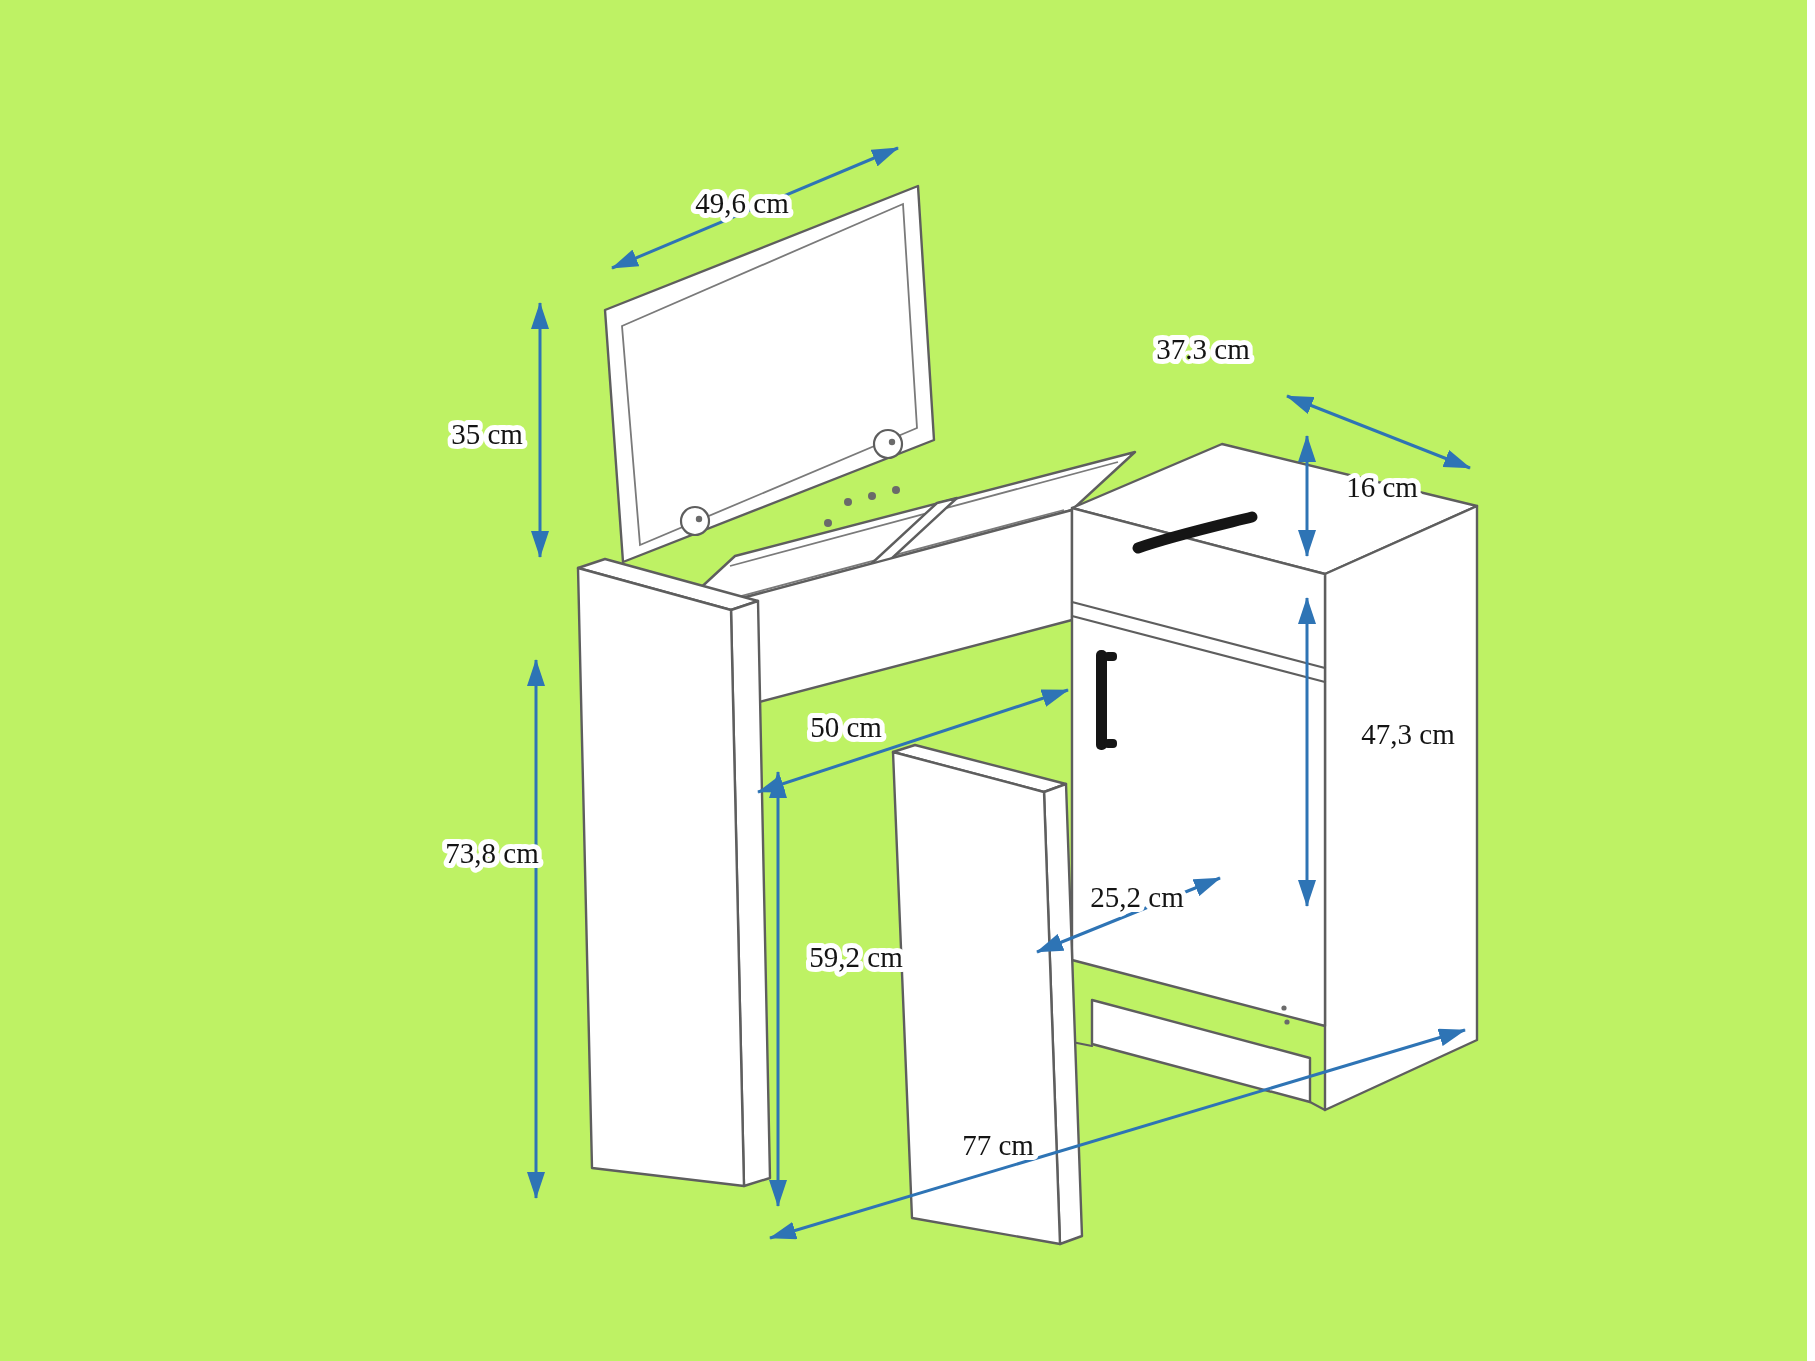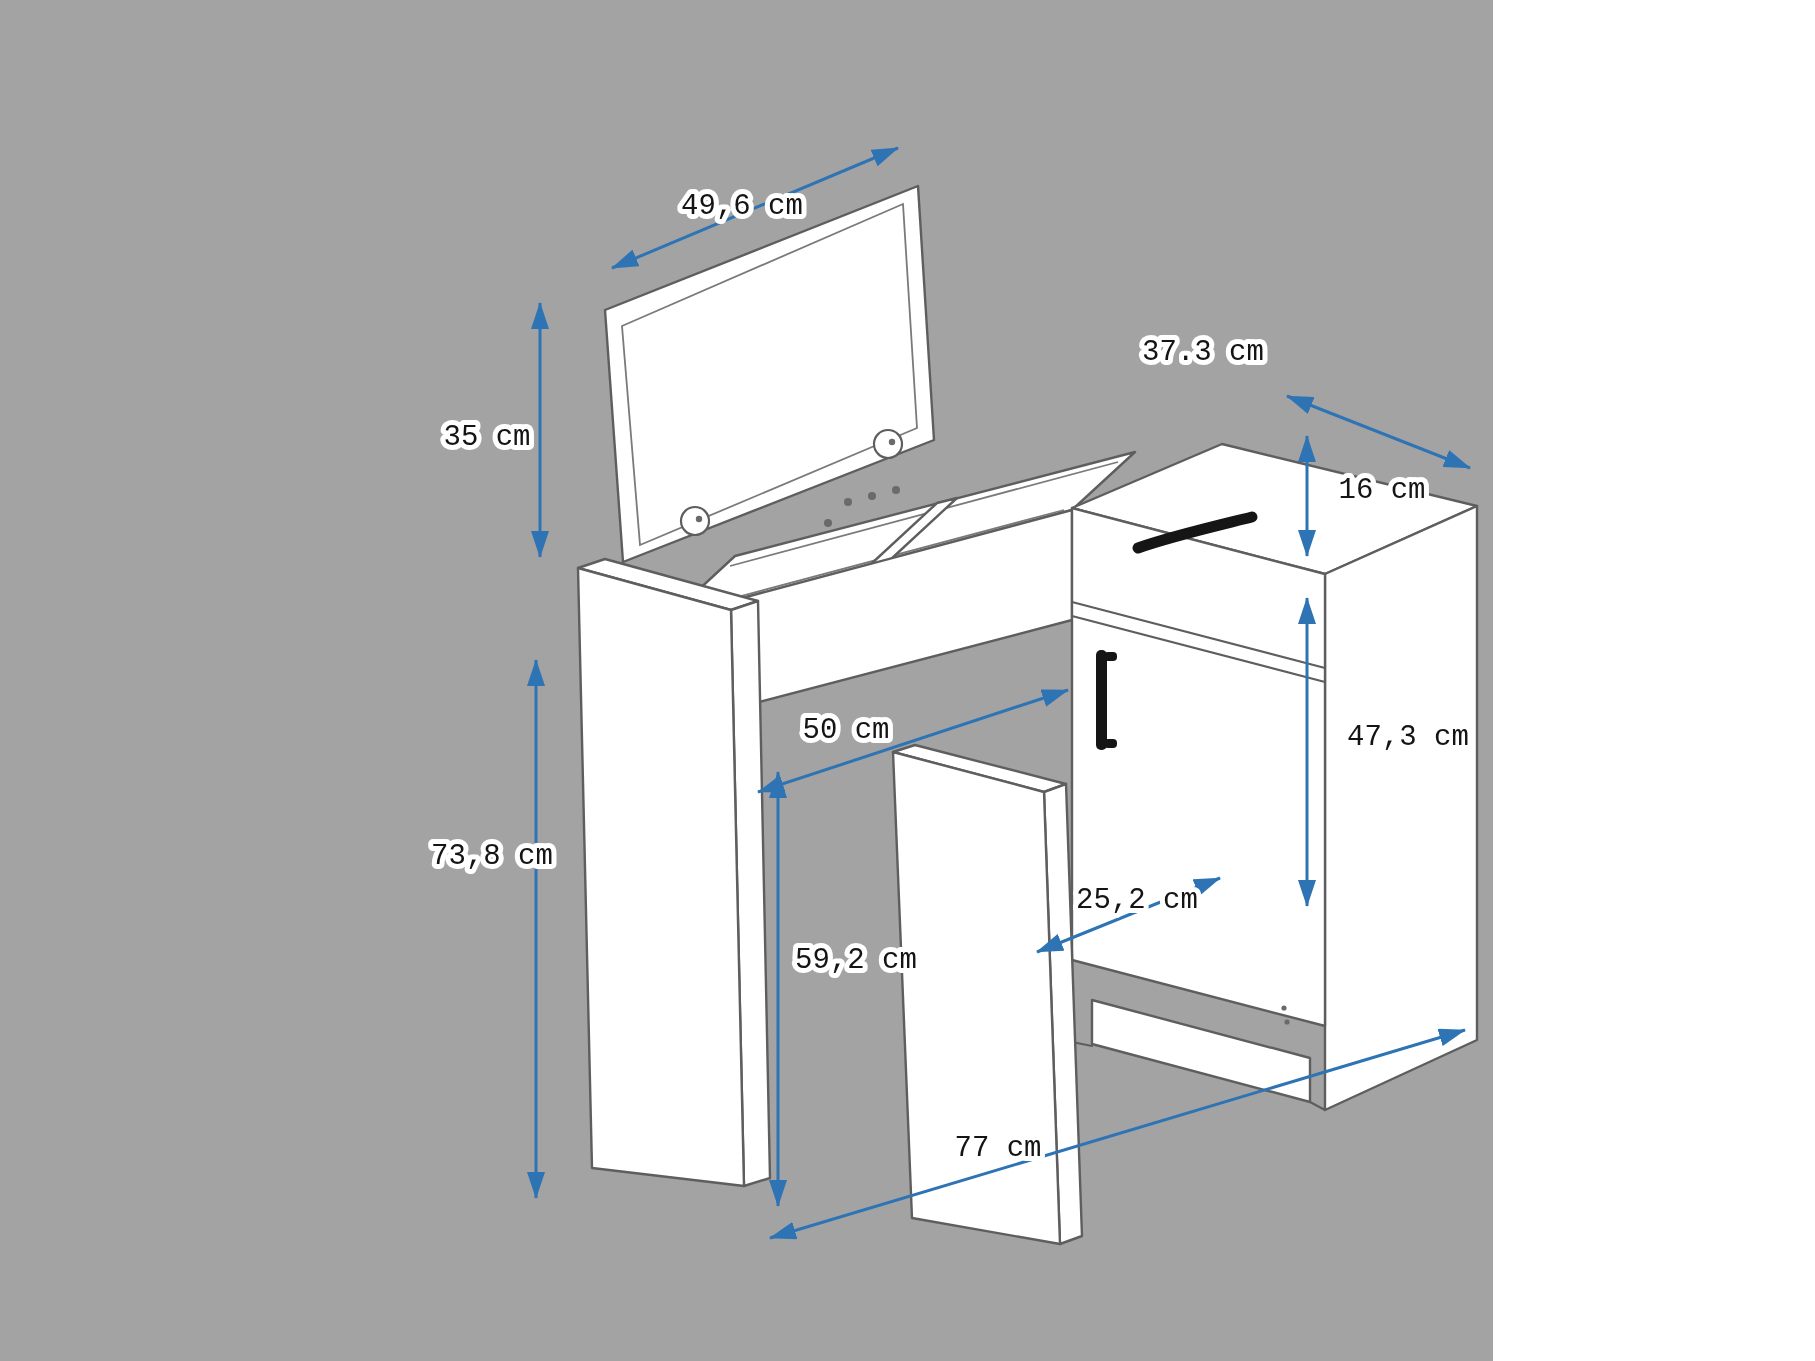--- a/index.html
+++ b/index.html
@@ -1,17 +1,17 @@
 <!DOCTYPE html>
 <html><head>
 <meta charset="utf-8">
 <style>
   html,body{margin:0;padding:0;background:#ffffff;}
-  .canvas{position:relative;width:1493px;height:1361px;background:#a3a3a3;overflow:hidden;
-          font-family:Liberation Mono, monospace;}
+  .canvas{position:relative;width:1807px;height:1361px;background:#bef264;overflow:hidden;
+          font-family:Liberation Serif, serif;}
   svg{display:block;}
   .wood{fill:#ffffff;stroke:#5e5e5e;stroke-width:2.4;stroke-linejoin:round;}
   .woodline{fill:none;stroke:#5e5e5e;stroke-width:2.2;stroke-linecap:round;}
   .thin{fill:none;stroke:#7a7a7a;stroke-width:1.8;}
   .hole{fill:#6a6a6a;stroke:none;}
   .hinge{fill:#ffffff;stroke:#5e5e5e;stroke-width:2.2;}
   .handle{fill:#151515;stroke:none;}
   .handle-stroke{fill:none;stroke:#151515;stroke-width:11;stroke-linecap:round;}
   .dim{fill:none;stroke:#2e74b5;stroke-width:3;}
   .dim-label{font-size:29px;font-weight:500;fill:#141414;

